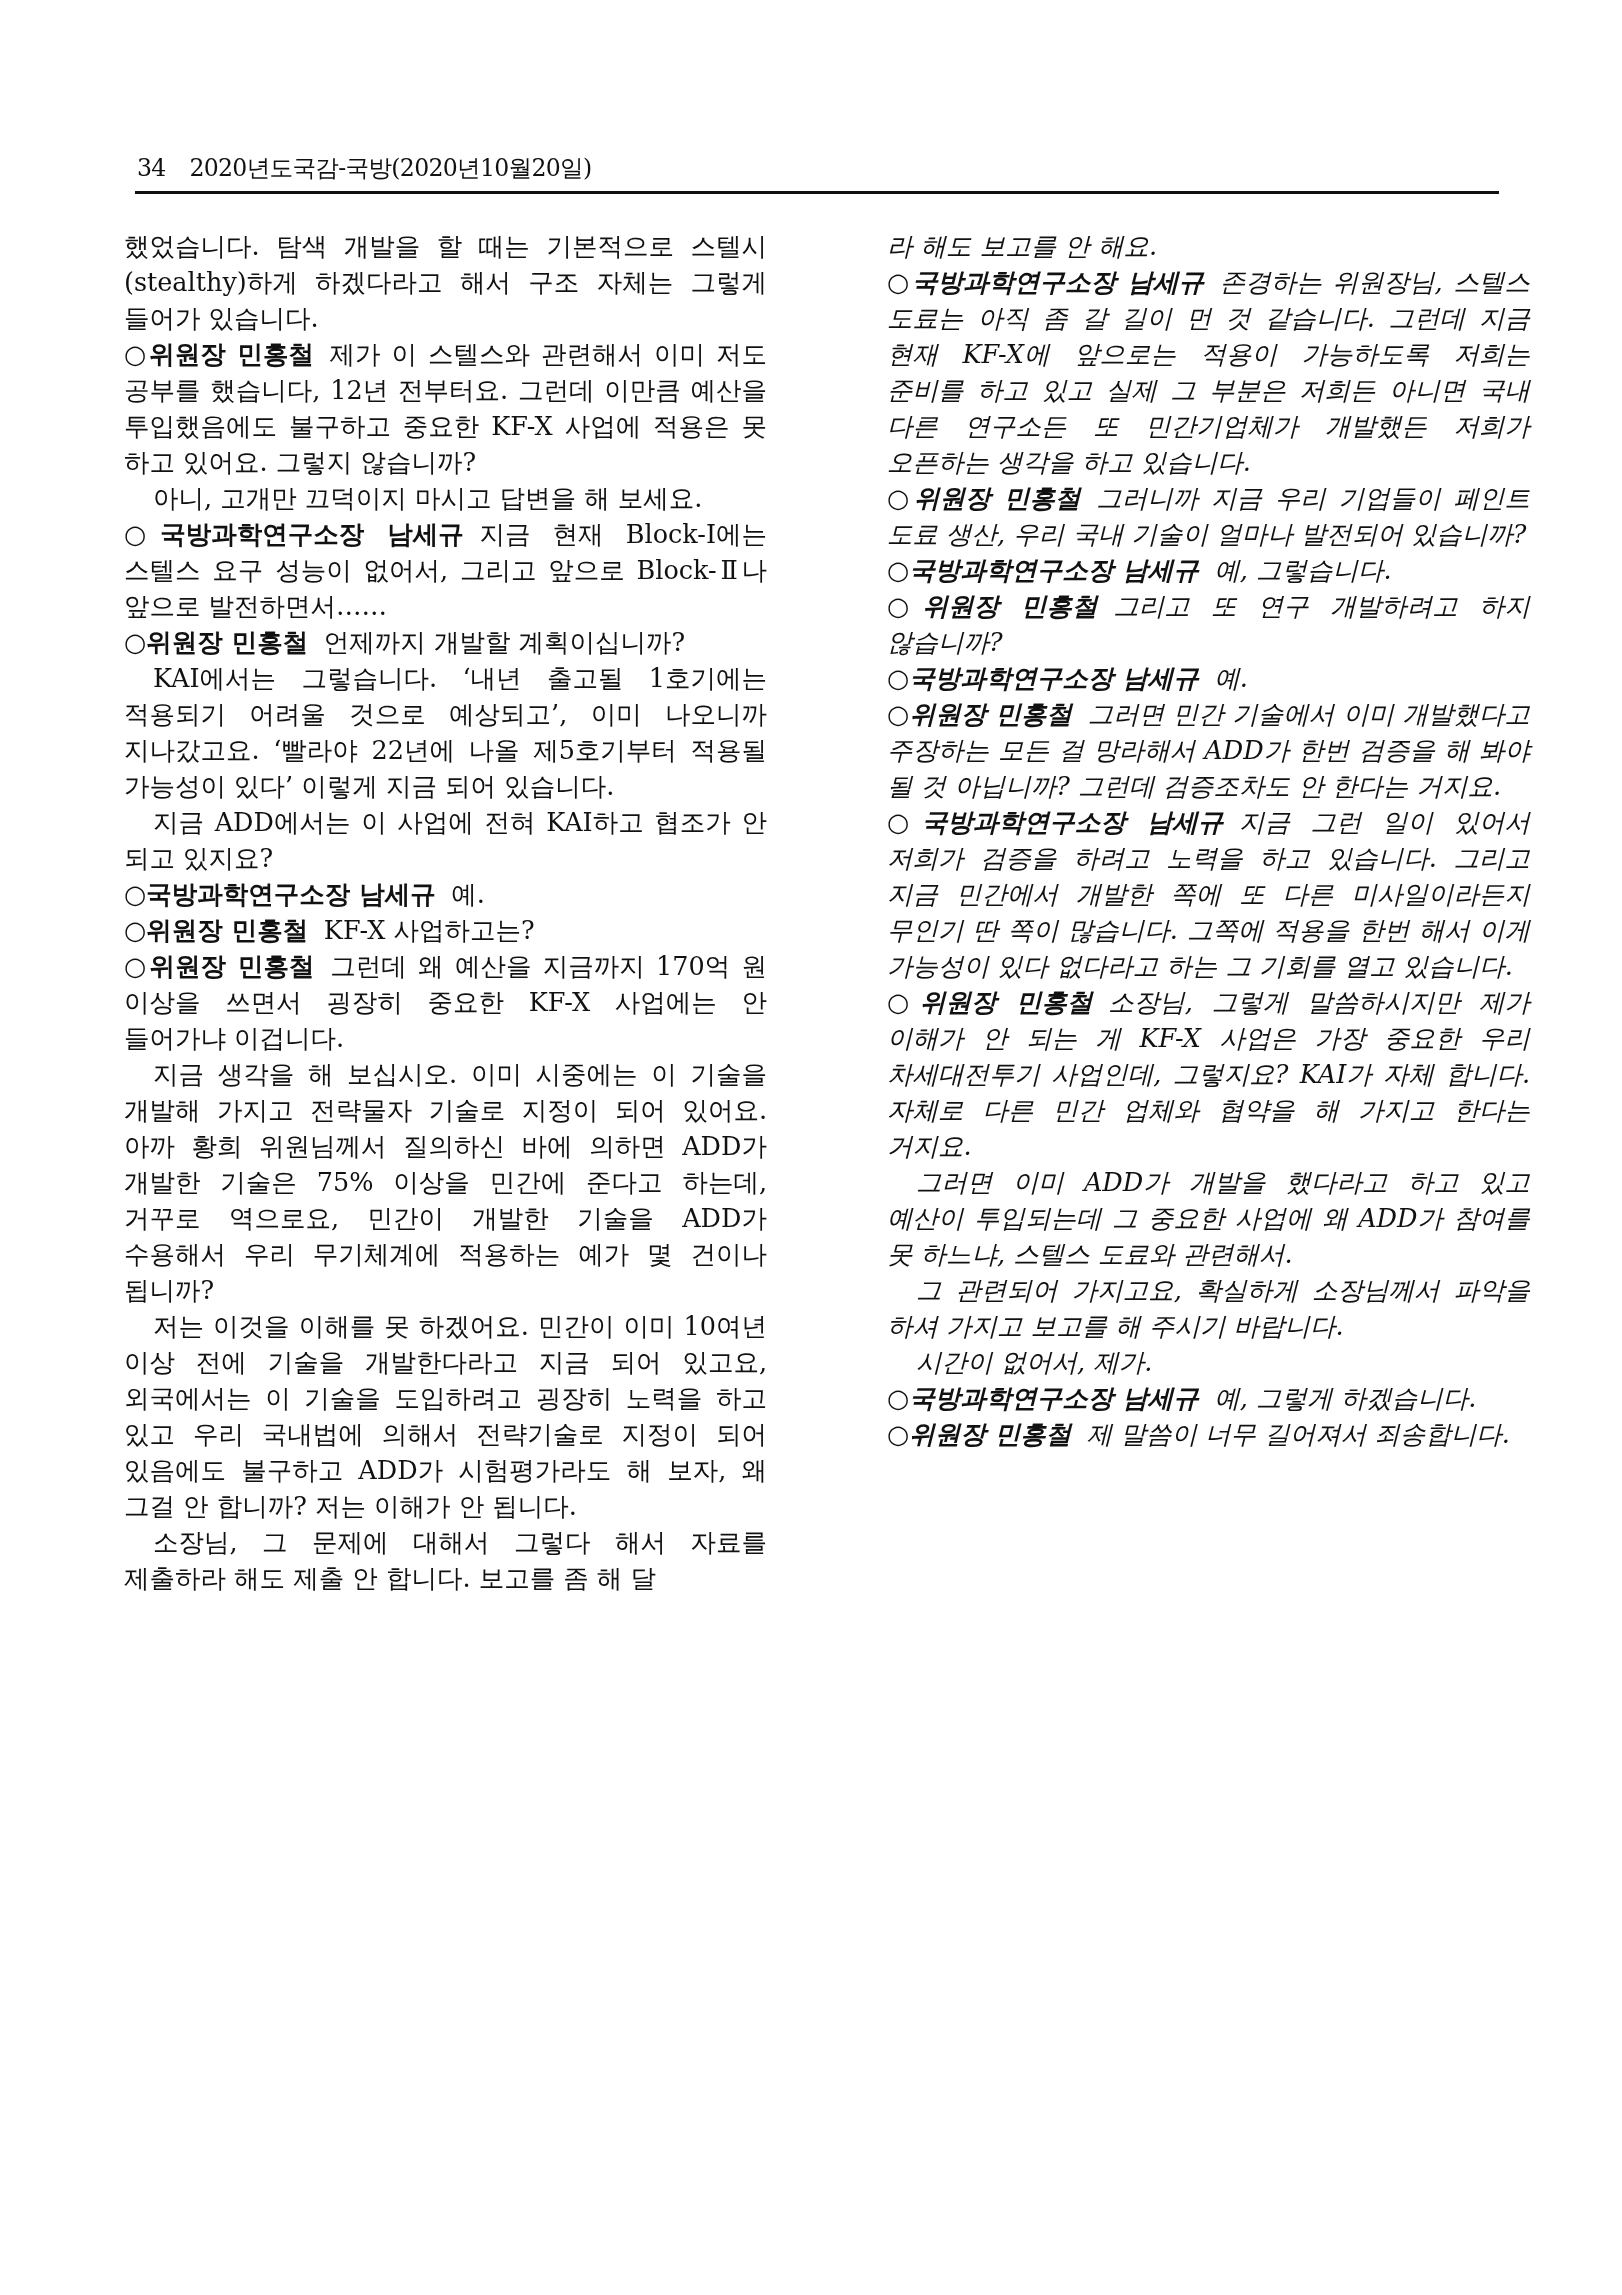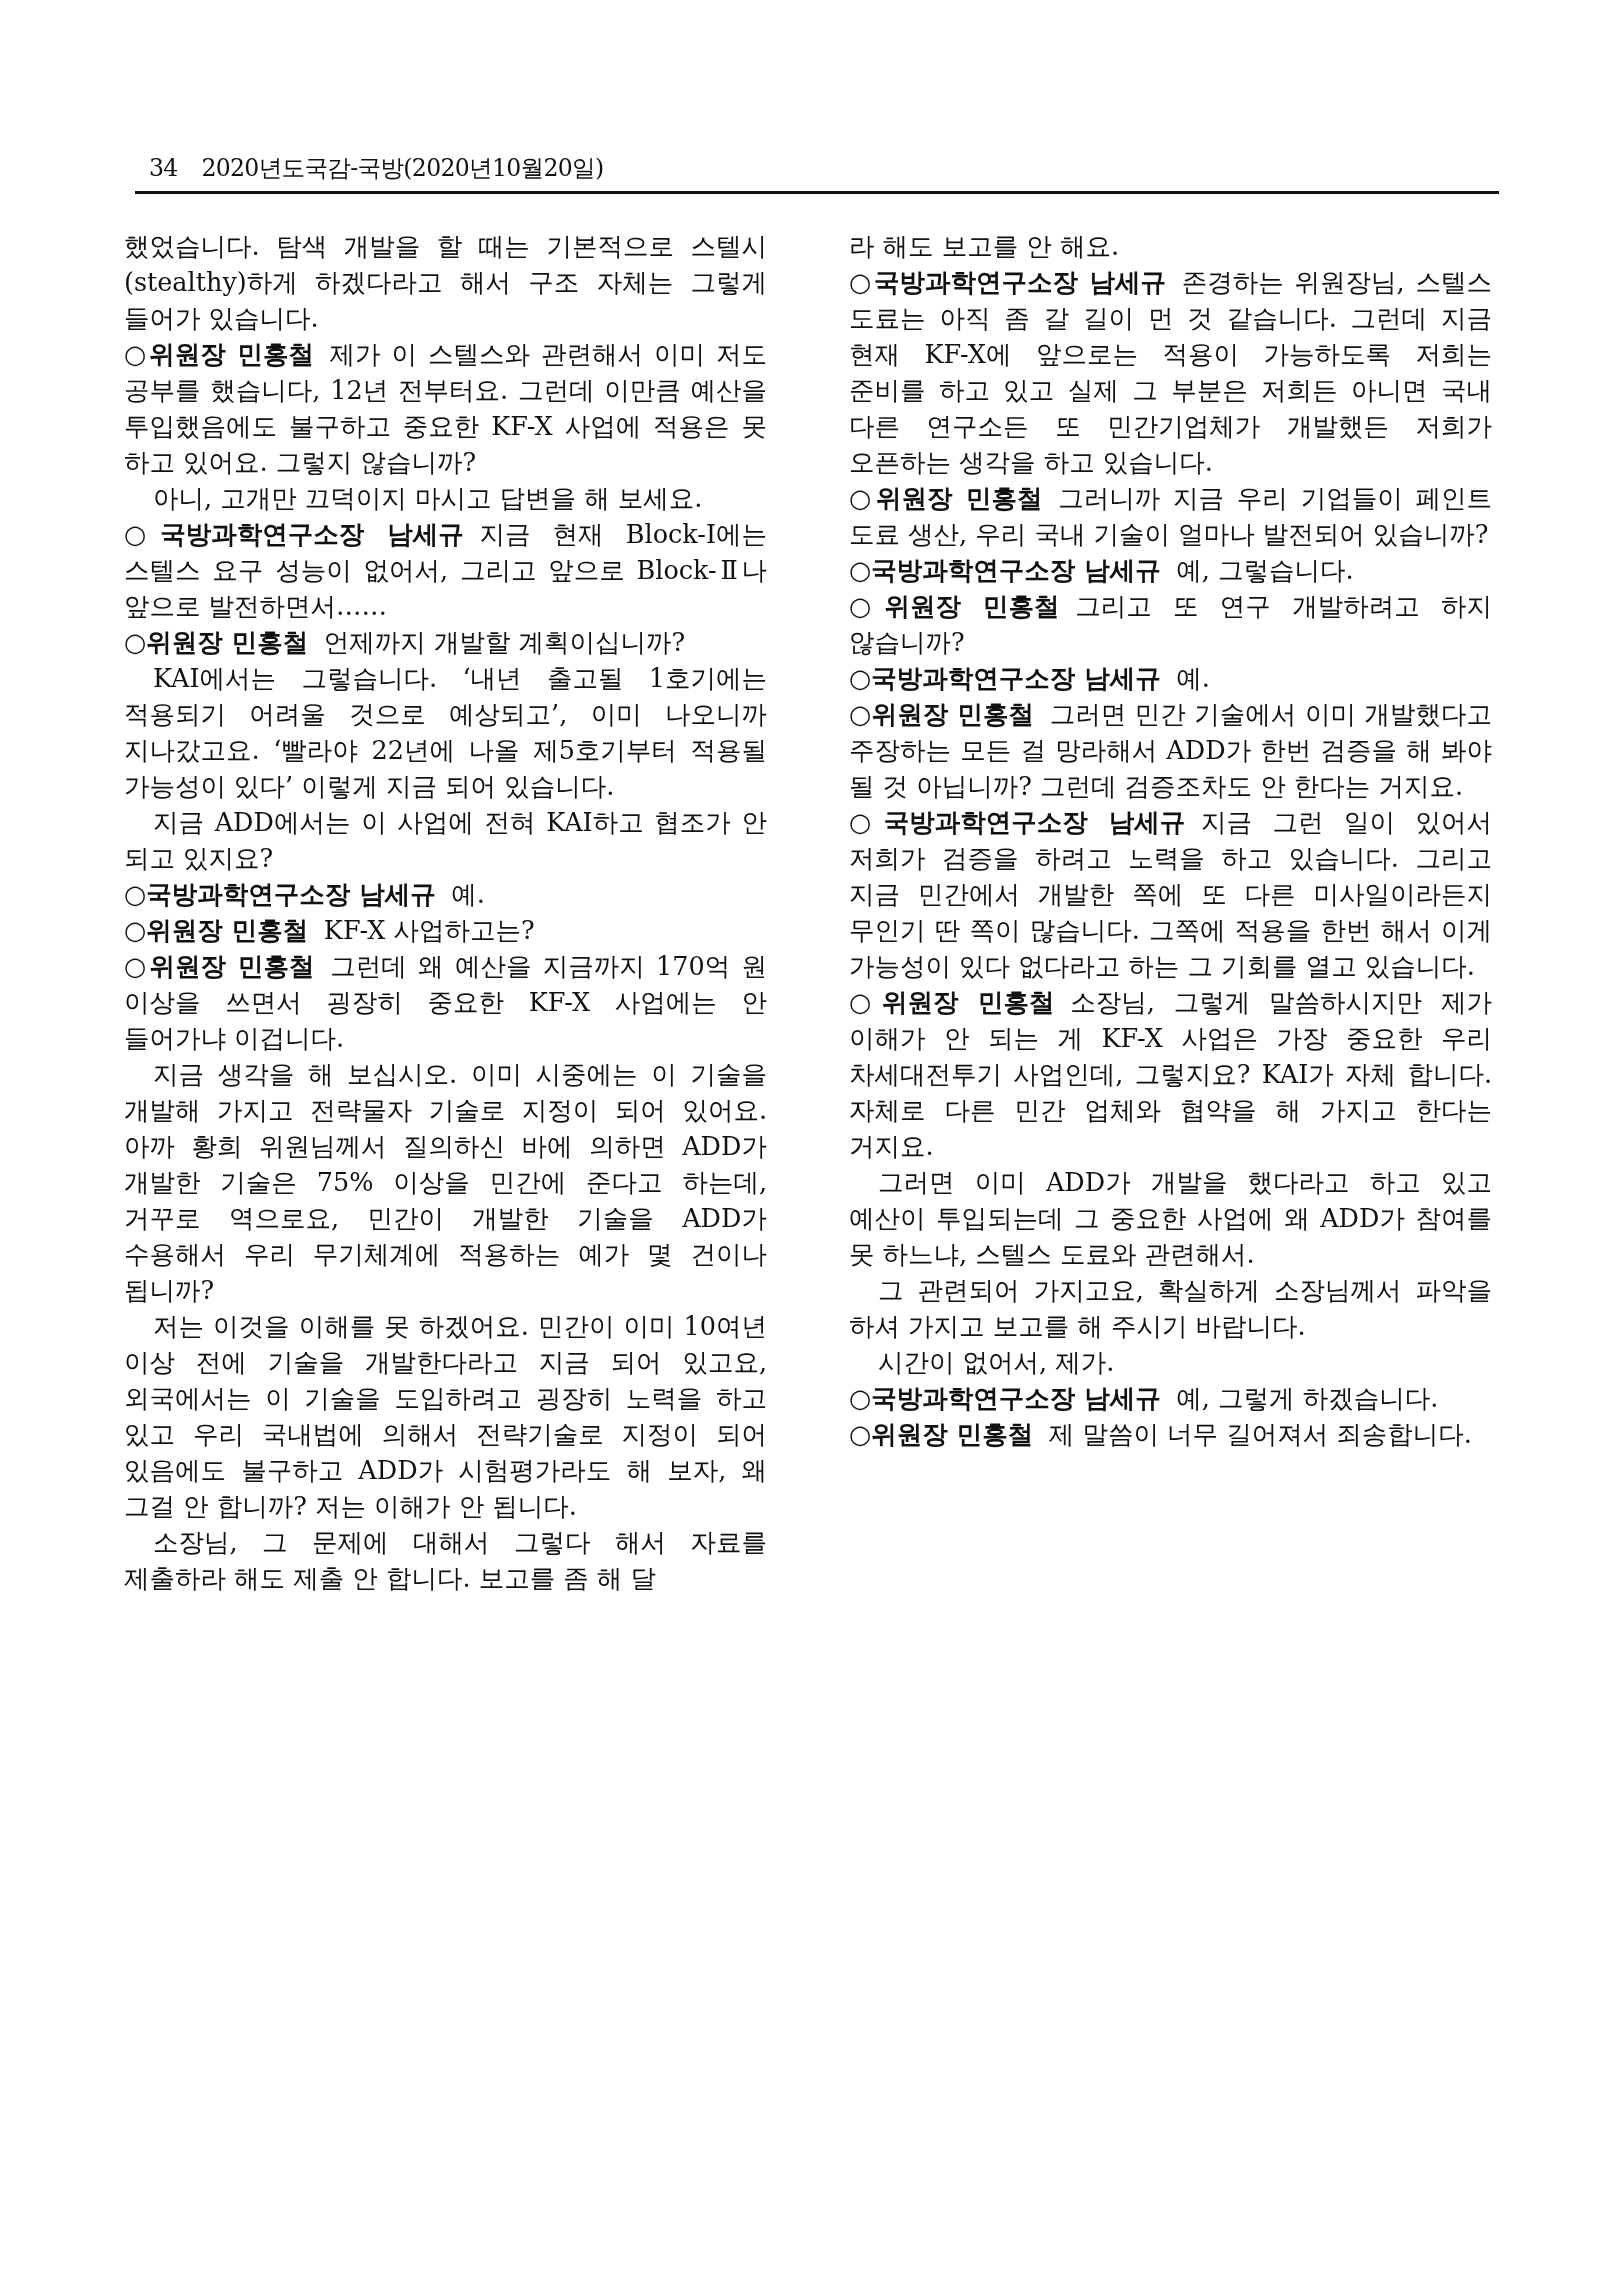--- a/index.html
+++ b/index.html
@@ -1,25 +1,25 @@
 <!DOCTYPE html>
 <html style="font-size:10.5px"><head>
 <meta charset="utf-8">
 <style>
   html, body { margin:0; padding:0; background:#ffffff; }
   body { width:1622px; height:2295px; position:relative; overflow:hidden;
          font-family:"DejaVu Serif","Liberation Serif",serif; color:#111; }
   .header { position:absolute; left:137px; top:152px; font-size:23.6px; letter-spacing:-0.7px;
-            font-family:"DejaVu Serif","Liberation Serif",serif; color:#111;margin-left:12px; }
+            font-family:"DejaVu Serif","Liberation Serif",serif; color:#111; }
   .header .pno { margin-right:17px; }
   .rule { position:absolute; left:135px; top:191px; width:1364px; height:3.3px; background:#111; }
   .col { position:absolute; top:228px; width:643px; font-size:25.5px; line-height:36px;
          text-align:justify; letter-spacing:0px; word-break:keep-all; }
   .col.left { left:124px; }
-  .col.right { left:849px; }
+  .col.right { left:887px;font-style:italic; }
   .p { margin:0; }
   .p.indent { text-indent:29px; }
   .speaker { font-family:"DejaVu Sans","Liberation Sans",sans-serif; font-weight:bold; margin-right:15.7px; }
   .circle { font-family:"DejaVu Sans","Liberation Sans",sans-serif; font-weight:normal; }
 </style>
 </head>
 <body>
 
 <div class="header">
   <span class="pno">34</span>

